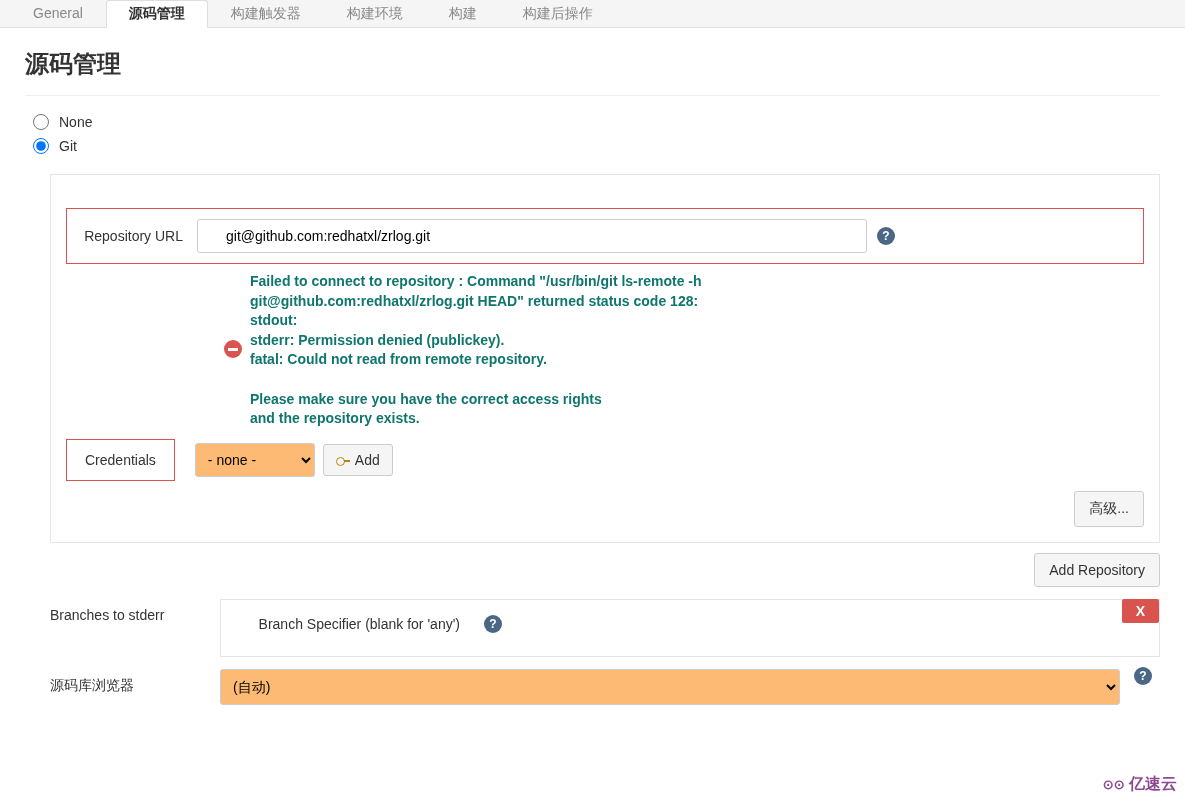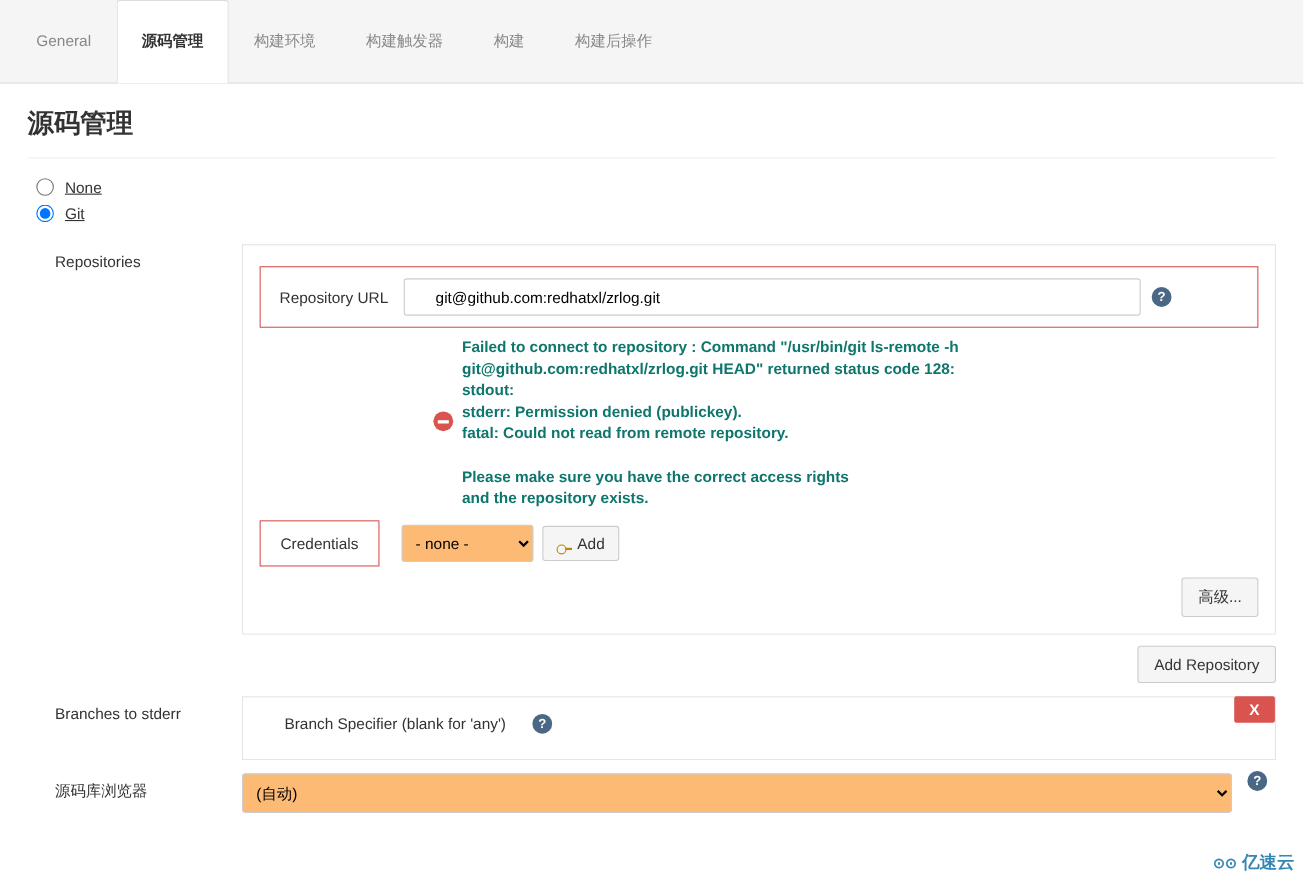--- a/index.html
+++ b/index.html
@@ -9,21 +9,21 @@
       color: #333;
       background: #fff;
     }
     .tabs {
       display: flex;
       border-bottom: 1px solid #ddd;
       background: #f5f5f5;
       padding-left: 10px;
     }
     .tab {
-      padding: 28px 22px;
+      padding: 4px 22px;
       color: #888;
       cursor: pointer;
       border: 1px solid transparent;
       margin-bottom: -1px;
     }
     .tab.active {
       background: #fff;
       color: #333;
       border: 1px solid #ddd;
       border-bottom: 1px solid #fff;
@@ -37,21 +37,20 @@
       font-size: 24px;
       font-weight: bold;
       padding-bottom: 15px;
       border-bottom: 1px solid #eee;
       margin-bottom: 18px;
     }
     .radio-row {
       display: flex;
       margin: 8px 0;
       padding-left: 8px;
-      text-decoration: underline;
     }
     .radio-row input[type=radio] {
       margin-right: 10px;
       width: 16px; height: 16px;
     }
     .config-block {
       margin-left: 25px;
       margin-top: 20px;
     }
     .field-group {
@@ -174,21 +173,21 @@
       right: 0; top: -1px;
       background: #d9534f;
       color: #fff;
       padding: 4px 14px;
       font-weight: bold;
       cursor: pointer;
       border-radius: 2px;
     }
     .add-btn {
       display: inline-flex;
-      align-items: flex-end;
+      align-items: center;
       gap: 5px;
       padding: 7px 12px;
       margin-left: 8px;
     }
     .key-icon {
       width: 14px; height: 8px;
       position: relative;
     }
     .key-icon::before {
       content: "";
@@ -208,59 +207,58 @@
     .browser-select {
       width: 100%;
       max-width: 900px;
       padding: 8px;
     }
     .watermark {
       position: fixed;
       right: 8px;
       bottom: 6px;
       font-size: 16px;
-      color: #0369a1;
+      color: #701a75;
       font-weight: bold;
       opacity: 0.8;
     }
     .rel-wrap { position: relative; }
   </style>
 </head>
 <body>
 
 <div class="tabs">
   <div class="tab">General</div>
   <div class="tab active">源码管理</div>
+  <div class="tab">构建触发器</div>
   <div class="tab">构建环境</div>
-  <div class="tab">构建触发器</div>
   <div class="tab">构建</div>
   <div class="tab">构建后操作</div>
 </div>
 
 <div class="content">
   <div class="section-title">源码管理</div>
 
   <div class="radio-row">
     <input type="radio" name="scm" style="">
     <label>None</label>
   </div>
   <div class="radio-row">
     <input type="radio" name="scm" checked="" style="">
     <label>Git</label>
   </div>
 
   <div class="config-block">
 
     <div class="field-group">
-      <div class="field-label">Repositories</div>
       <div class="field-body rel-wrap">
         <span class="help-icon section">?</span>
         <div class="repo-box">
 
-          <div class="inner-row highlighted" style="margin-top:4px;">
+          <div class="inner-row highlighted" style="margin-top:18px;">
             <div class="inner-label">Repository URL</div>
             <input type="text" value="git@github.com:redhatxl/zrlog.git" style="">
             <span class="help-icon" style="margin-left:10px;">?</span>
           </div>
 
           <div class="error-block">
             <div class="error-icon">
                 <span></span>
               </div>
             <div class="error-text">Failed to connect to repository : Command "/usr/bin/git ls-remote -h git@github.com:redhatxl/zrlog.git HEAD" returned status code 128:

